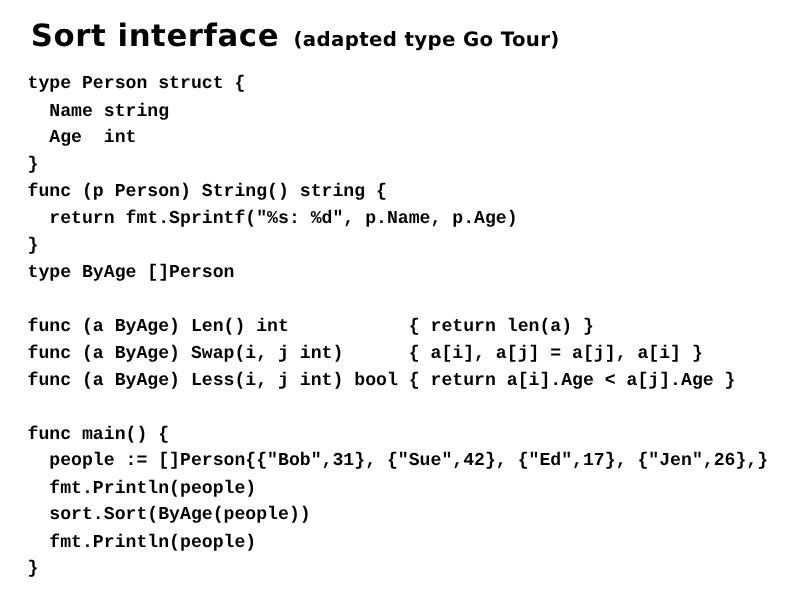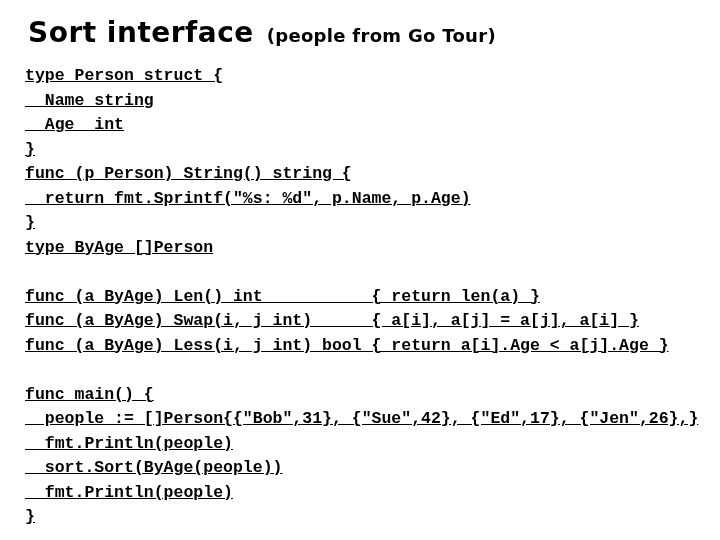--- a/index.html
+++ b/index.html
@@ -46,30 +46,29 @@
     position: absolute;
     left: 25px;
     top: 64px;
     margin: 0;
     font-family: "Liberation Mono", "DejaVu Sans Mono", monospace;
     font-weight: bold;
     font-size: 16.5px;
     line-height: 24.5px;
     white-space: pre;
     color: #000000;
-    text-decoration: underline;
   }
 </style>
 </head>
 <body>
 
 <div class="slide">
   <div class="title-row">
     <span class="title">Sort interface</span>
-    <span class="subtitle">(people from Go Tour)</span>
+    <span class="subtitle">(adapted type Go Tour)</span>
   </div>
   <pre class="code">type Person struct {
   Name string
   Age  int
 }
 func (p Person) String() string {
   return fmt.Sprintf("%s: %d", p.Name, p.Age)
 }
 type ByAge []Person
 

